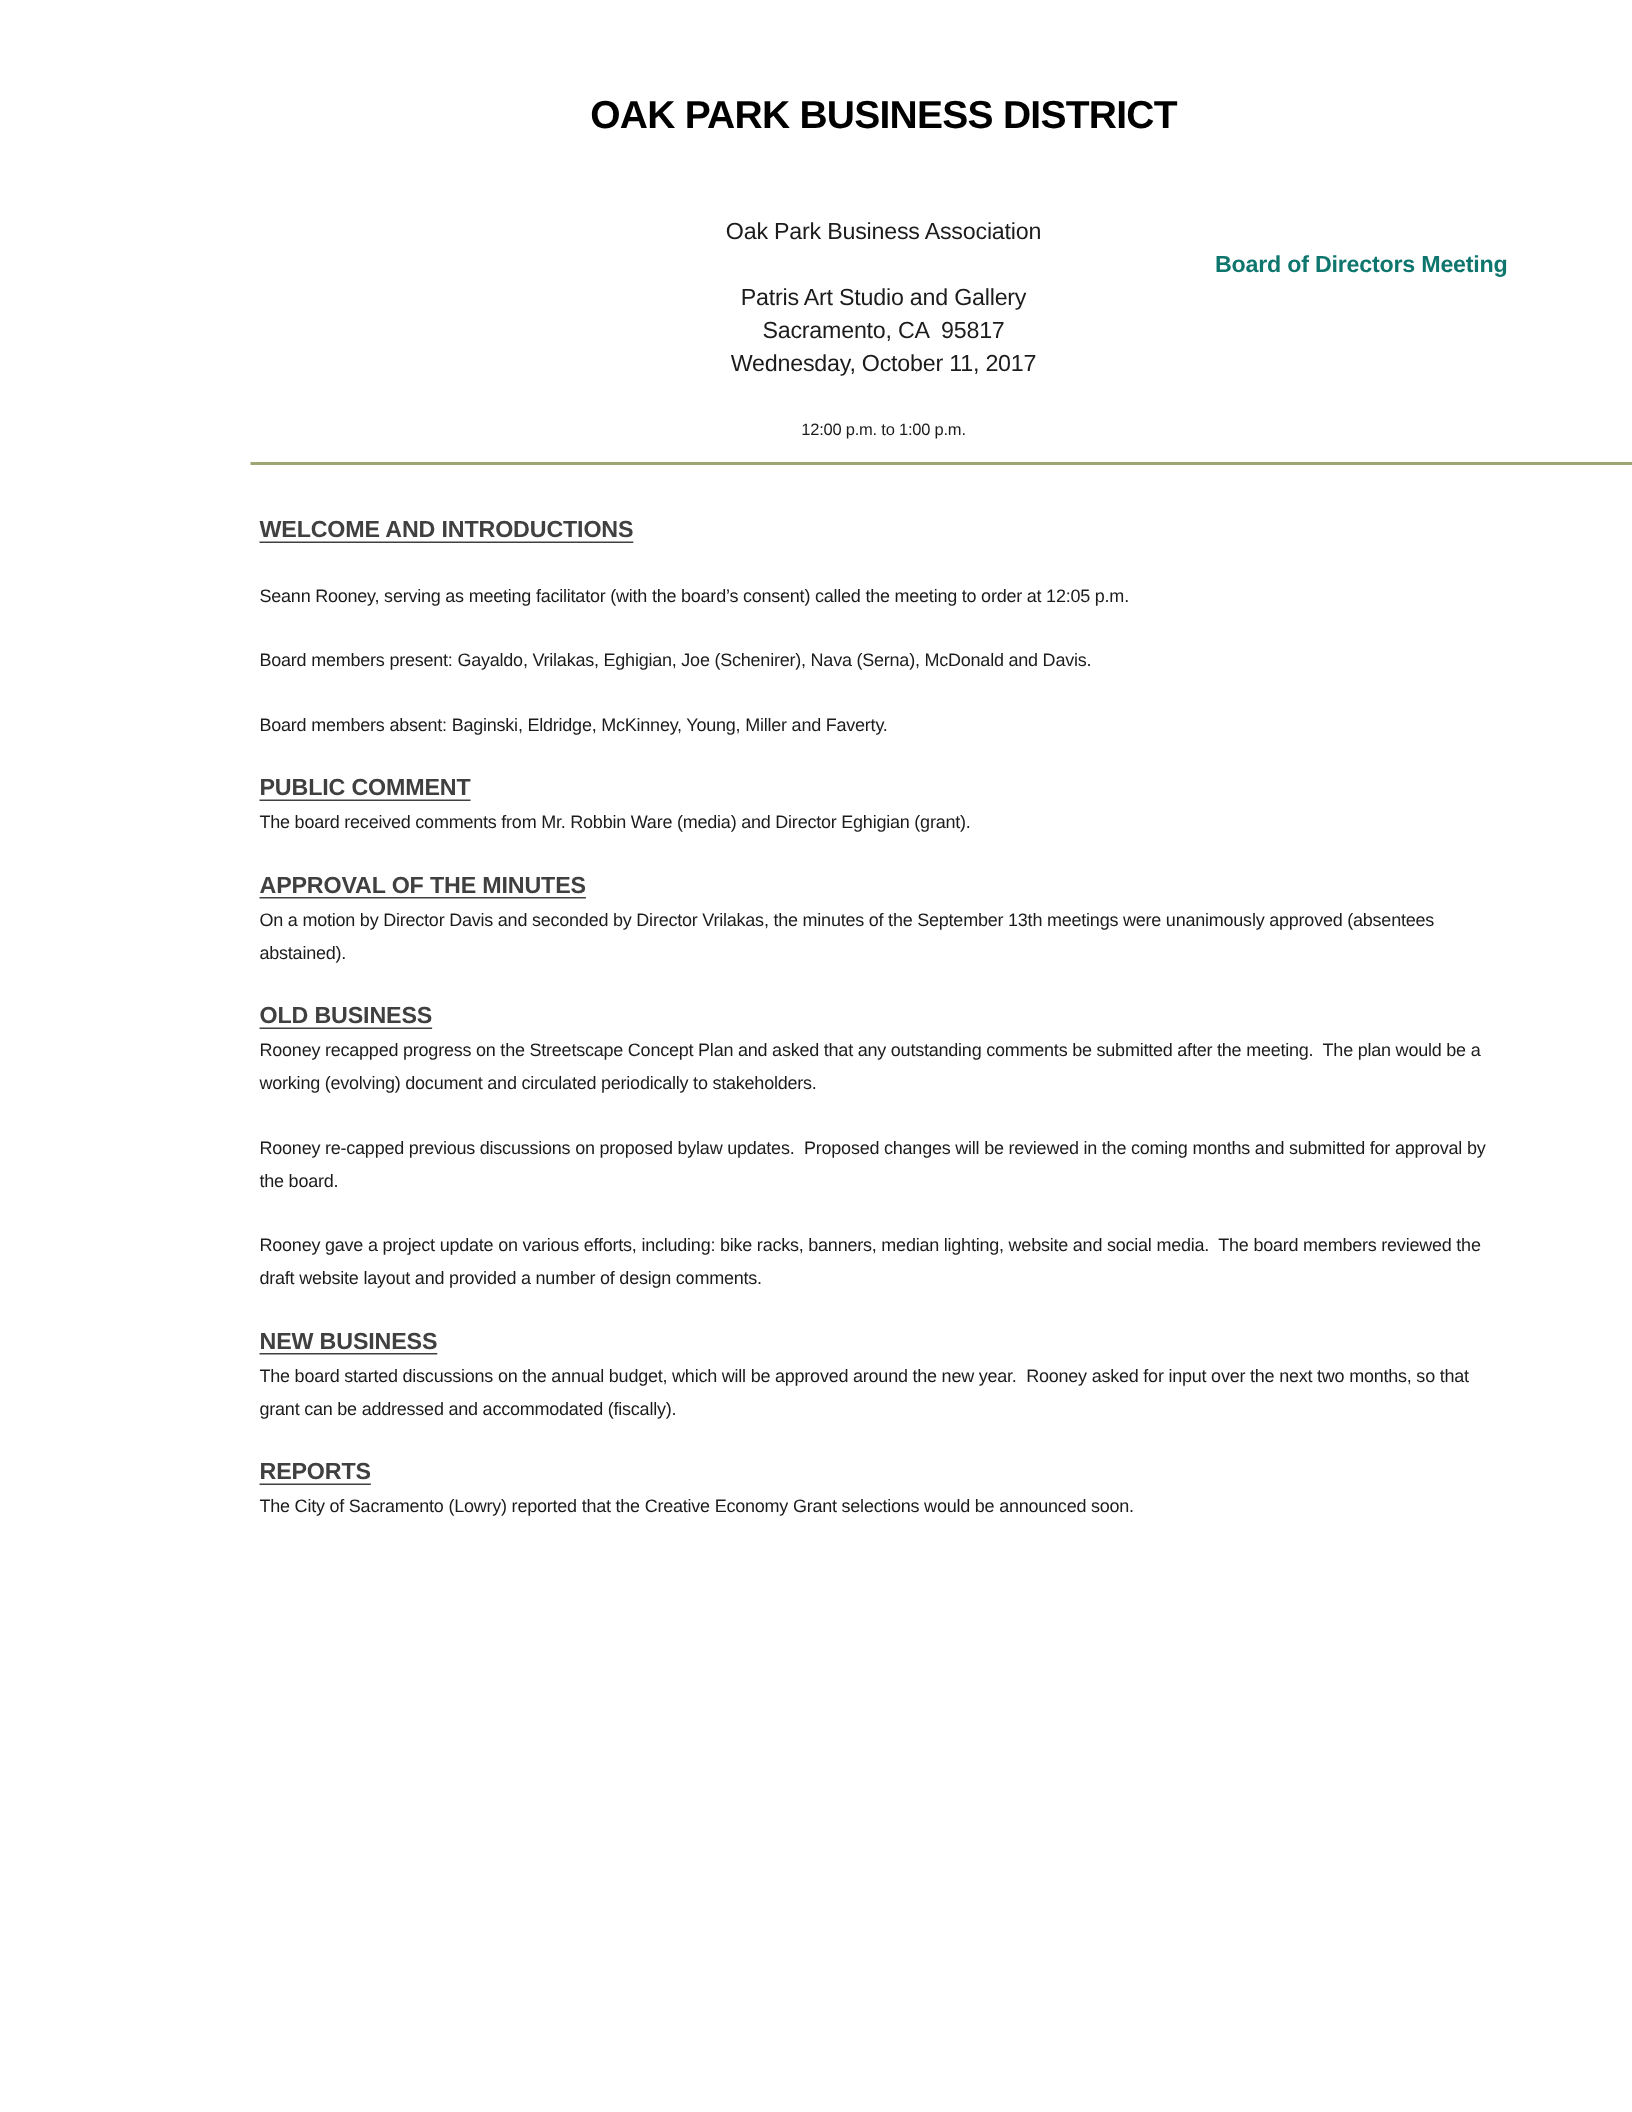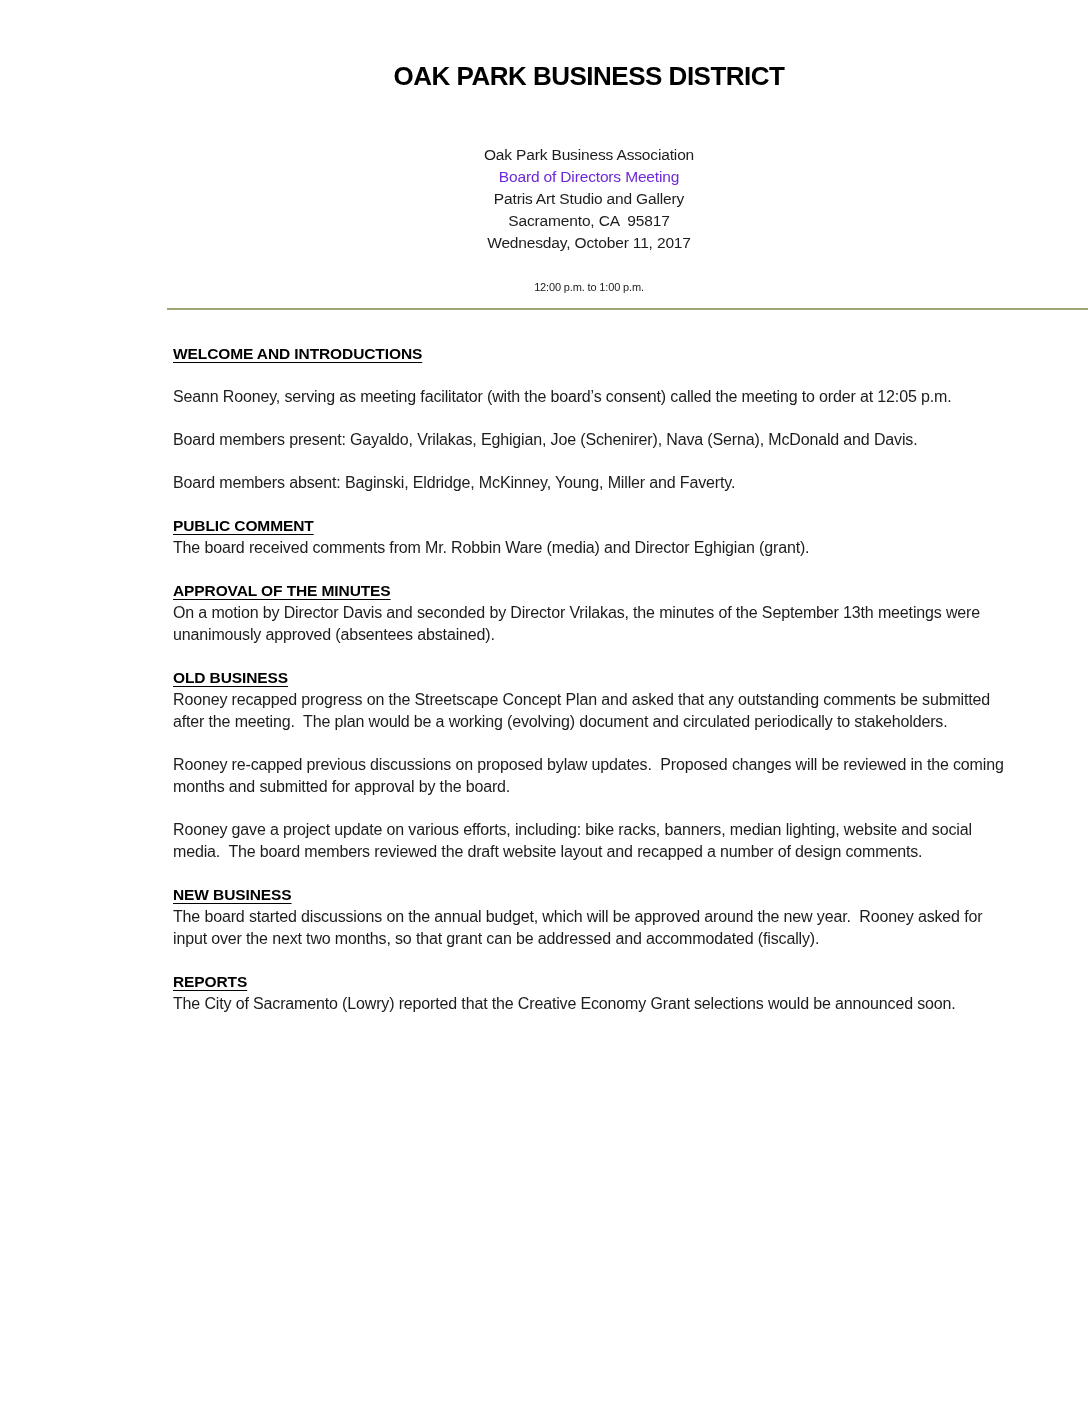--- a/index.html
+++ b/index.html
@@ -32,51 +32,52 @@
     color: #000000;
   }
   .meeting-info .info-line {
     font-size: 15.5px;
     line-height: 22px;
     letter-spacing: -0.15px;
     text-align: center;
     white-space: pre-wrap;
   }
   .meeting-info .info-line.bold {
-    font-weight: normal;
-    color: #6d28d9;
+    font-weight: bold;
+    color: #0f766e;
+    text-align: right;
   }
   .time-line {
     margin-top: 22px;
     font-size: 11px;
     line-height: 22px;
     letter-spacing: -0.15px;
     text-align: center;
   }
   .divider {
     border: none;
     border-top: 2px solid #9fa573;
     margin: 10px -85px 33px -6px;
   }
   .section-heading {
     margin: 0;
     font-size: 15.5px;
     line-height: 22px;
     letter-spacing: -0.1px;
     font-weight: bold;
-    color: #000000;
+    color: #404040;
     text-decoration: underline;
     text-underline-offset: 3px;
   }
   .section-heading.gap {
     margin-bottom: 21px;
   }
   .para {
     margin: 0 0 21px 0;
-    font-size: 16px;
+    font-size: 12px;
     line-height: 22px;
     letter-spacing: -0.15px;
     white-space: pre-wrap;
   }
   .para.justify {
     white-space: normal;
     text-align: justify;
   }
 </style>
 </head>
@@ -109,21 +110,21 @@
         <p class="para">The board received comments from Mr. Robbin Ware (media) and Director Eghigian (grant).</p>
       </section>
       <section>
         <h2 class="section-heading">APPROVAL OF THE MINUTES</h2>
         <p class="para">On a motion by Director Davis and seconded by Director Vrilakas, the minutes of the September 13th meetings were unanimously approved (absentees abstained).</p>
       </section>
       <section>
         <h2 class="section-heading">OLD BUSINESS</h2>
         <p class="para">Rooney recapped progress on the Streetscape Concept Plan and asked that any outstanding comments be submitted after the meeting.  The plan would be a working (evolving) document and circulated periodically to stakeholders.</p>
         <p class="para">Rooney re-capped previous discussions on proposed bylaw updates.  Proposed changes will be reviewed in the coming months and submitted for approval by the board.</p>
-        <p class="para">Rooney gave a project update on various efforts, including: bike racks, banners, median lighting, website and social media.  The board members reviewed the draft website layout and recapped a number of design comments.</p>
+        <p class="para">Rooney gave a project update on various efforts, including: bike racks, banners, median lighting, website and social media.  The board members reviewed the draft website layout and provided a number of design comments.</p>
       </section>
       <section>
         <h2 class="section-heading">NEW BUSINESS</h2>
         <p class="para">The board started discussions on the annual budget, which will be approved around the new year.  Rooney asked for input over the next two months, so that grant can be addressed and accommodated (fiscally).</p>
       </section>
       <section>
         <h2 class="section-heading">REPORTS</h2>
         <p class="para">The City of Sacramento (Lowry) reported that the Creative Economy Grant selections would be announced soon.</p>
       </section>
     </div>

